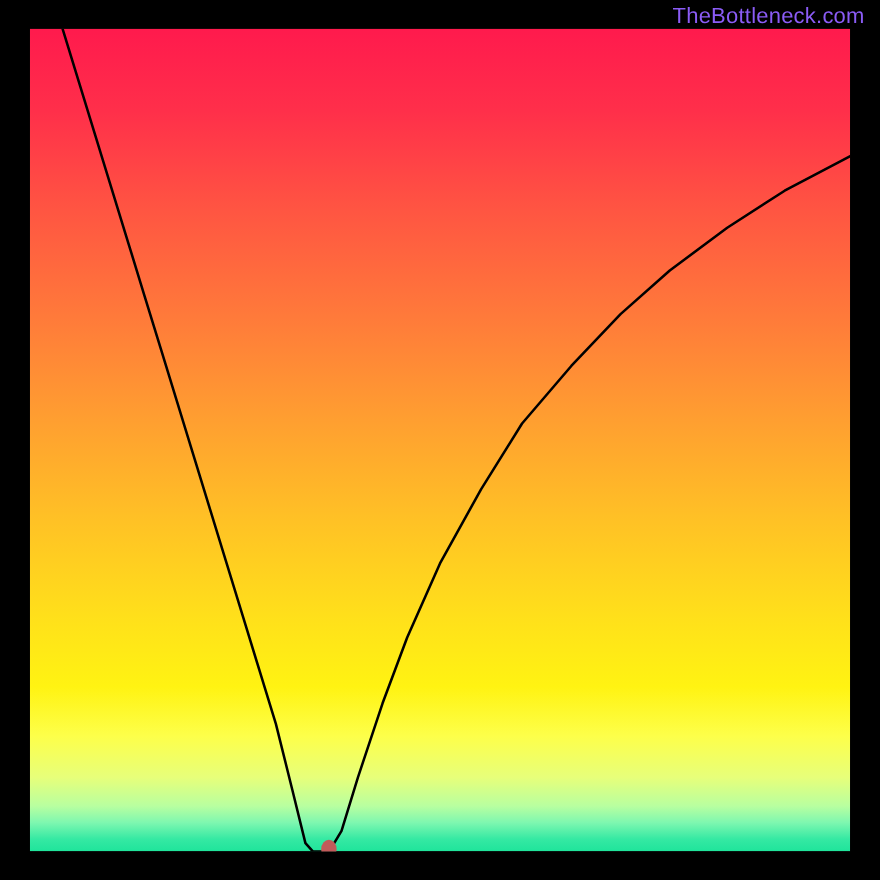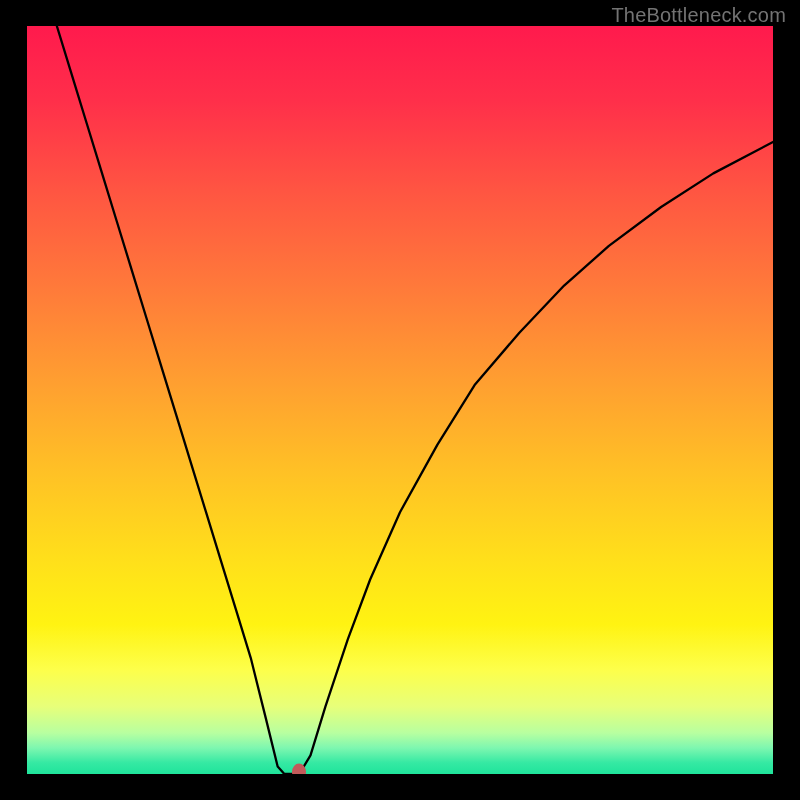--- a/index.html
+++ b/index.html
@@ -14,21 +14,21 @@
   .container {
     position: relative;
     width: 800px;
     height: 800px;
     background: #000;
   }
   .watermark {
     position: absolute;
     top: 4px;
     right: 14px;
-    color: #737373;
+    color: #8b5cf6;
     font-size: 20px;
     font-weight: 500;
     z-index: 10;
     letter-spacing: 0.2px;
   }
   .plot-area {
     position: absolute;
     left: 27px;
     top: 26px;
     width: 746px;

